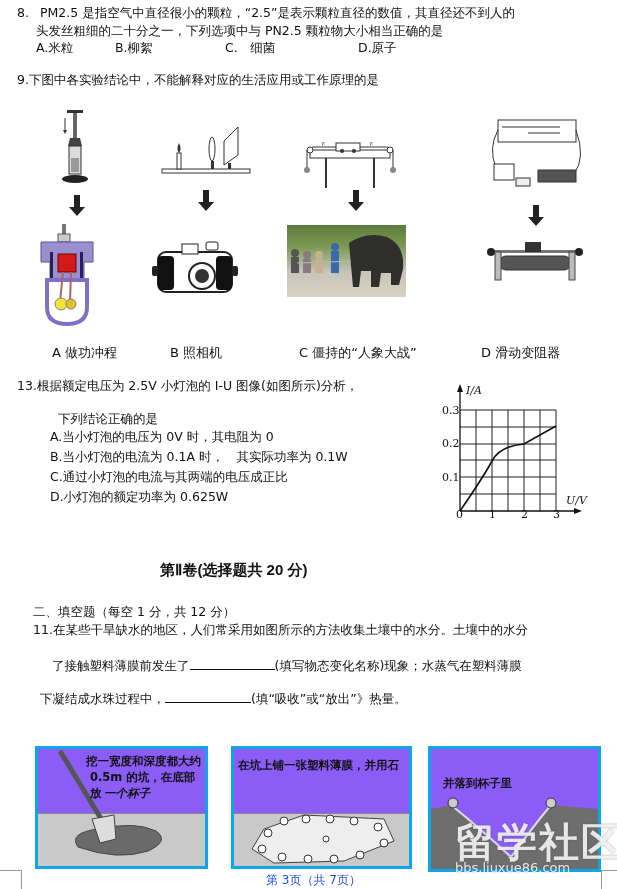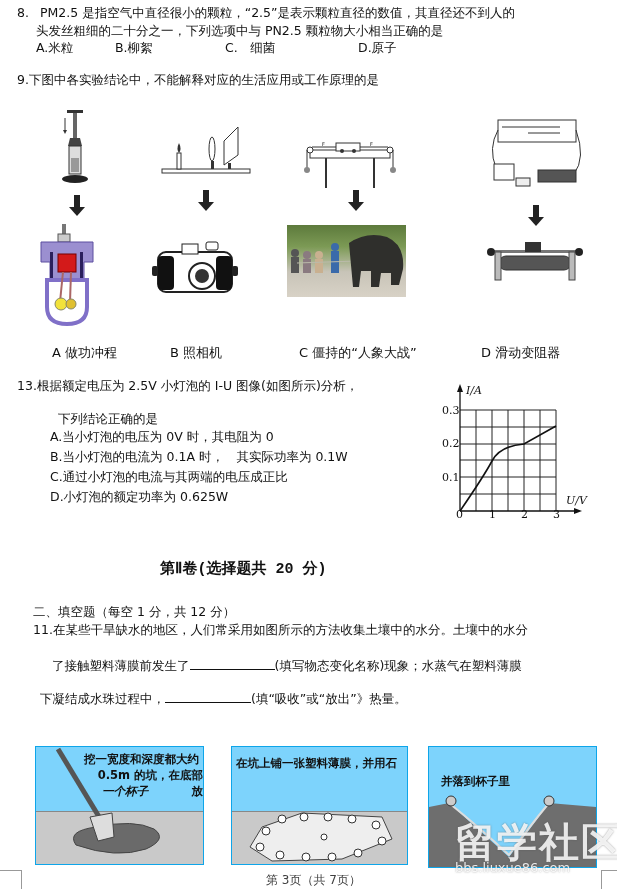--- a/index.html
+++ b/index.html
@@ -6,23 +6,23 @@
   body { width:617px; height:889px; position:relative; overflow:hidden;
          font-family:"DejaVu Sans", sans-serif; color:#111; font-size:12.5px; }
   .abs { position:absolute; }
   .line { position:absolute; white-space:nowrap; line-height:16px; }
   .opt { position:absolute; white-space:nowrap; }
   .arrow-down { position:absolute; width:6px; height:12px; background:#222; }
   .arrow-down::after { content:""; position:absolute; left:-5px; top:12px;
       border-left:8px solid transparent; border-right:8px solid transparent; border-top:9px solid #222; }
   .caption { position:absolute; white-space:nowrap; font-size:13px; }
   .blank { display:inline-block; border-bottom:1px solid #111; height:12px; vertical-align:baseline; }
-  .panel { position:absolute; border:1px solid #0ea5e9; background:#7dd3fc; overflow:hidden;text-align:right; }
+  .panel { position:absolute; border:3px solid #0ea5e9; background:#8b5cf6; overflow:hidden; }
   .panel .ptext { position:absolute; font-weight:bold; font-size:11.5px; line-height:16px; color:#111; }
-  .footer { position:absolute; font-size:12px; color:#404040; white-space:nowrap; }
+  .footer { position:absolute; font-size:12px; color:#1d4ed8; white-space:nowrap; }
   .corner { position:absolute; border:1px solid #999; }
   .watermark { position:absolute; color:rgba(255,255,255,0.85); font-weight:bold;
       text-shadow:0 0 2px rgba(80,80,80,0.6); white-space:nowrap; }
 </style>
 </head>
 <body>
 
 <div class="line" style="left:17px;top:5px;">8.</div>
 <div class="line" style="left:40px;top:5px;">PM2.5 是指空气中直径很小的颗粒，“2.5”是表示颗粒直径的数值，其直径还不到人的</div>
 <div class="line" style="left:36px;top:23px;">头发丝粗细的二十分之一，下列选项中与 PN2.5 颗粒物大小相当正确的是</div>
@@ -200,21 +200,21 @@
     <text x="2" y="67" font-size="11" font-family="DejaVu Serif, serif" fill="#111" id="yt2">0.2</text>
     <text x="2" y="101" font-size="11" font-family="DejaVu Serif, serif" fill="#111" id="yt1">0.1</text>
     <text x="16" y="138" font-size="11" font-family="DejaVu Serif, serif" fill="#111" id="xt0">0</text>
     <text x="49" y="138" font-size="11" font-family="DejaVu Serif, serif" fill="#111" id="xt1">1</text>
     <text x="81" y="138" font-size="11" font-family="DejaVu Serif, serif" fill="#111" id="xt2">2</text>
     <text x="113" y="138" font-size="11" font-family="DejaVu Serif, serif" fill="#111" id="xt3">3</text>
     <text x="126" y="124" font-size="11" font-style="italic" font-family="DejaVu Serif, serif" fill="#111" id="xlab">U/V</text>
   </svg>
 </div>
 
-<div class="line" style="left:160px;top:562px;font-size:15px;font-weight:bold;font-family:Liberation Mono, monospace;">第Ⅱ卷(选择题共 20 分)</div>
+<div class="line" style="left:160px;top:562px;font-size:15px;font-weight:bold;font-family:Liberation Sans, sans-serif;">第Ⅱ卷(选择题共 20 分)</div>
 <div class="line" style="left:33px;top:604px;">二、填空题（每空 1 分，共 12 分）</div>
 
 <div class="line" style="left:33px;top:622px;">11.在某些干旱缺水的地区，人们常采用如图所示的方法收集土壤中的水分。土壤中的水分</div>
 <div class="line" style="left:52px;top:657px;">
   <span>了接触塑料薄膜前发生了</span><span class="blank" style="width:85px;"></span><span>(填写物态变化名称)现象；水蒸气在塑料薄膜</span>
 </div>
 <div class="line" style="left:40px;top:690px;">
   <span>下凝结成水珠过程中，</span><span class="blank" style="width:86px;"></span><span>(填“吸收”或“放出”》热量。</span>
 </div>
 

